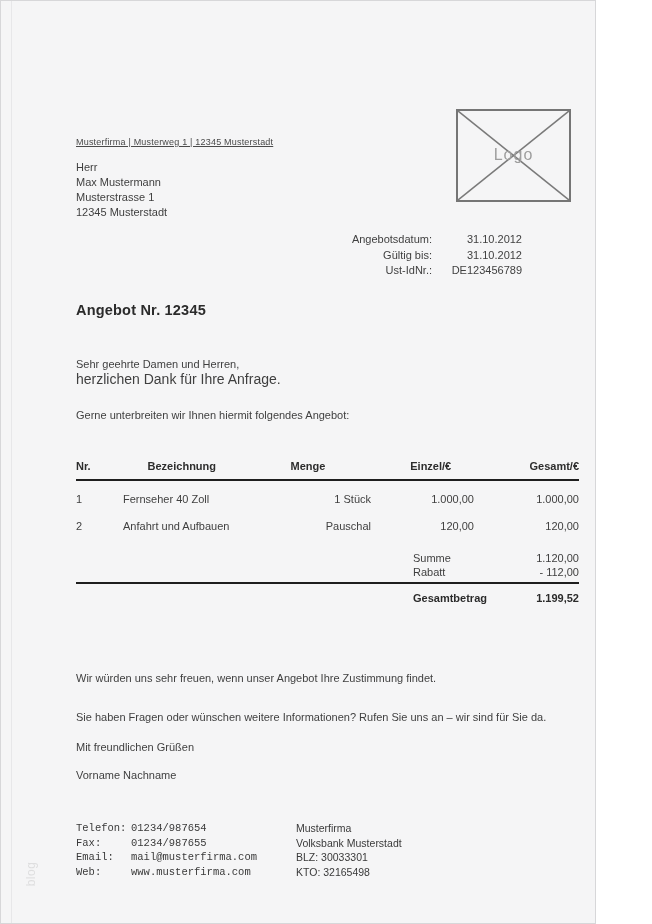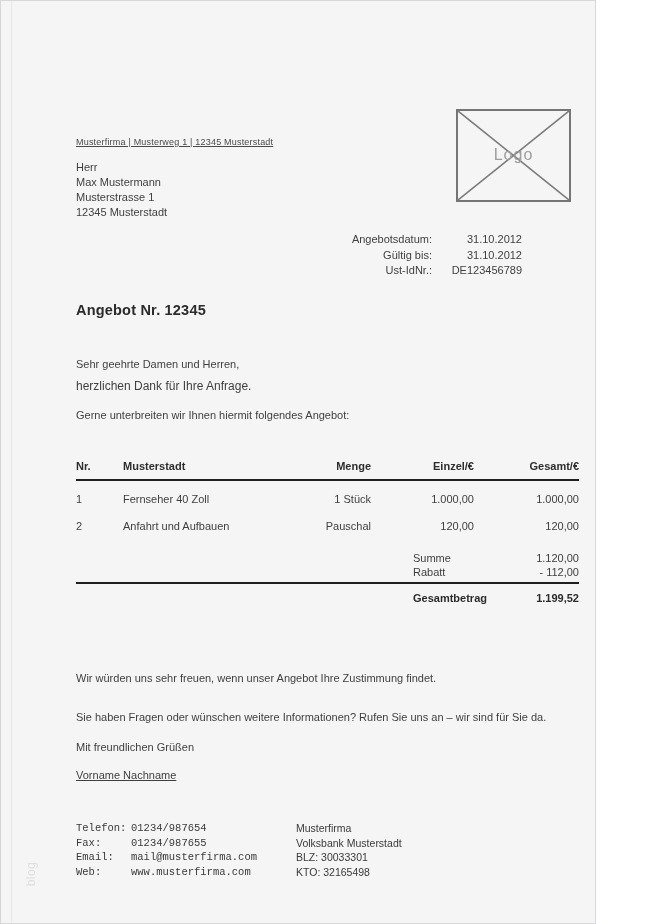--- a/index.html
+++ b/index.html
@@ -53,26 +53,26 @@
   .meta-label { text-align: left; }
   .meta-value { text-align: right; min-width: 82px; margin-left: 8px; }
   
   .doc-title {
     position: absolute; left: 75px; top: 301px;
     font-size: 14.5px; font-weight: bold; color: #2b2b2b;
     letter-spacing: 0.2px;
   }
   
   .intro-1 { position: absolute; left: 75px; top: 357px; font-size: 11px; }
-  .intro-2 { position: absolute; left: 75px; top: 378px; font-size: 12px; }
+  .intro-2 { position: absolute; left: 75px; top: 370px; font-size: 14px; }
   .intro-3 { position: absolute; left: 75px; top: 408px; font-size: 11px; }
   
   .tbl { position: absolute; left: 75px; top: 459px; width: 503px; font-size: 11px; }
   .tbl-row { display: flex; align-items: baseline; }
-  .tbl-head { font-weight: bold; color: #2d2d2d; padding-bottom: 7px; }
+  .tbl-head { font-weight: bold; color: #2d2d2d; padding-bottom: 7px; gap: 26px; }
   .c-nr     { width: 47px; }
   .c-desc   { flex: 1; }
   .c-menge  { width: 86px;  text-align: right; }
   .c-einzel { width: 103px; text-align: right; }
   .c-gesamt { width: 105px; text-align: right; }
   .tbl-rule { height: 2px; background: #1e1e1e; }
   .tbl-item1 { margin-top: 12px; }
   .tbl-item2 { margin-top: 15px; }
   
   .summary { position: absolute; left: 75px; width: 503px; font-size: 11px; }
@@ -81,21 +81,21 @@
   .sum-row { display: flex; justify-content: space-between; padding-left: 337px; line-height: 14px; }
   .sum-total { font-weight: bold; color: #2b2b2b; }
   .sum-divider {
     position: absolute; left: 75px; top: 581px; width: 503px; height: 2px;
     background: #1e1e1e;
   }
   
   .closing-1 { position: absolute; left: 75px; top: 671px; font-size: 11px; }
   .closing-2 { position: absolute; left: 75px; top: 700px; width: 516px; font-size: 11px; line-height: 16px; margin-top: 8px; }
   .closing-3 { position: absolute; left: 75px; top: 740px; font-size: 11px; }
-  .closing-4 { position: absolute; left: 75px; top: 768px; font-size: 11px; text-decoration: underline; }
+  .closing-4 { position: absolute; left: 75px; top: 768px; font-size: 11px; }
   
   .footer-contact {
     position: absolute; left: 75px; top: 820px;
     font-size: 10.5px; line-height: 14.5px; color: #3a3a3a;
   }
   .fc-row { display: flex; font-family: Liberation Mono, monospace; }
   .fc-label { width: 55px; }
   .footer-bank {
     position: absolute; left: 295px; top: 820px;
     font-size: 10.5px; line-height: 14.5px; color: #3a3a3a;
@@ -148,21 +148,21 @@
 
   <div class="doc-title">Angebot Nr. 12345</div>
 
   <div class="intro-1">Sehr geehrte Damen und Herren,</div>
   <div class="intro-2">herzlichen Dank für Ihre Anfrage.</div>
   <div class="intro-3">Gerne unterbreiten wir Ihnen hiermit folgendes Angebot:</div>
 
   <div class="tbl">
     <div class="tbl-row tbl-head">
       <div class="c-nr">Nr.</div>
-      <div class="c-desc">Musterstadt</div>
+      <div class="c-desc">Bezeichnung</div>
       <div class="c-menge">Menge</div>
       <div class="c-einzel">Einzel/€</div>
       <div class="c-gesamt">Gesamt/€</div>
     </div>
     <div class="tbl-rule"></div>
     <div class="tbl-row tbl-item1">
       <div class="c-nr">1</div>
       <div class="c-desc">Fernseher 40 Zoll</div>
       <div class="c-menge">1 Stück</div>
       <div class="c-einzel">1.000,00</div>

